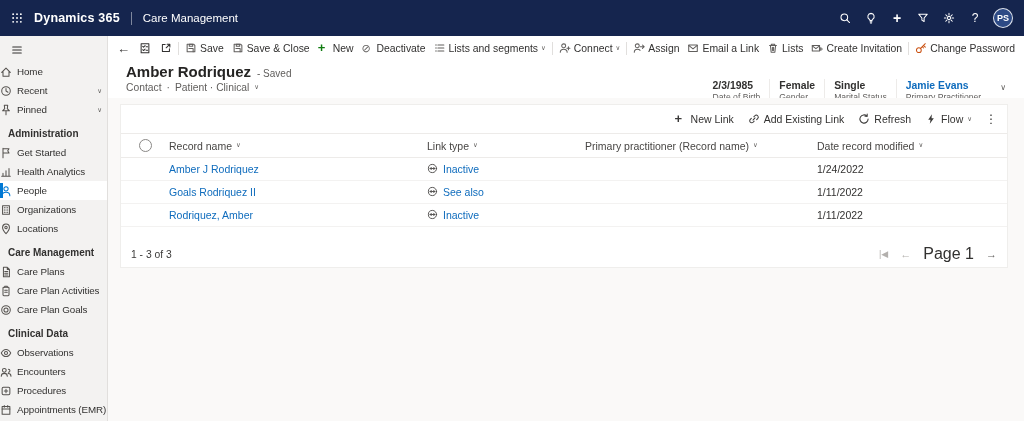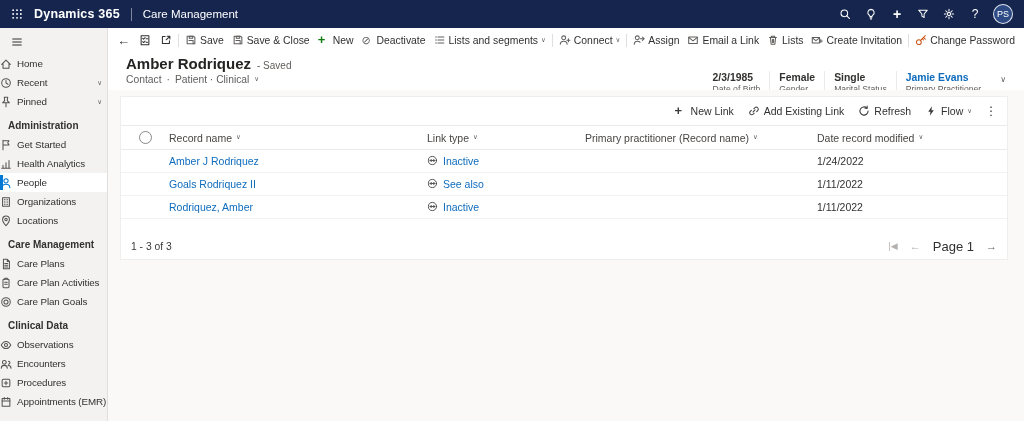--- a/index.html
+++ b/index.html
@@ -1,28 +1,28 @@
 <!DOCTYPE html>
 <html><head>
 <meta charset="utf-8">
 <style>
 *{box-sizing:border-box;margin:0;padding:0}
 html,body{width:1024px;height:421px;overflow:hidden}
 body{font-family:"Liberation Sans",sans-serif;background:#fff;color:#323130}
 svg.ic{width:12px;height:12px;fill:none;stroke:currentColor;stroke-width:1.2;stroke-linecap:round;stroke-linejoin:round;display:block}
 
-.topbar{height:28px;background:#15254e;color:#fff;display:flex;align-items:center;justify-content:space-between}
+.topbar{height:36px;background:#15254e;color:#fff;display:flex;align-items:center;justify-content:space-between}
 .tb-left{display:flex;align-items:center;height:100%}
 .waffle-btn{width:34px;height:28px;display:flex;align-items:center;justify-content:center;cursor:pointer}
 .tb-app{font-size:12.5px;font-weight:bold;letter-spacing:.2px}
 .tb-div{width:1px;height:13px;background:rgba(255,255,255,.45);margin:0 11px}
 .tb-area{font-size:11.5px}
 .tb-right{display:flex;align-items:center;padding-right:6px}
 .tb-icon{width:26px;height:28px;display:flex;align-items:center;justify-content:center;color:#fff;font-size:12px;cursor:pointer}
-.avatar{width:20px;height:20px;border-radius:50%;background:#2d4a85;border:1px solid rgba(255,255,255,.85);display:flex;align-items:center;justify-content:center;font-size:9px;font-weight:normal;margin:0 5px;cursor:pointer}
+.avatar{width:20px;height:20px;border-radius:50%;background:#2d4a85;border:1px solid rgba(255,255,255,.85);display:flex;align-items:center;justify-content:center;font-size:9px;font-weight:bold;margin:0 5px;cursor:pointer}
 
 .shell{display:flex;height:393px}
 .sidebar{width:108px;min-width:108px;background:#f3f2f1;border-right:1px solid #e1dfdd;padding-top:3px;overflow:hidden}
 .hamburger{padding:5px 0 6px 11px;color:#323130;cursor:pointer}
 .nav-item{display:flex;align-items:center;height:19px;padding:0 5px 0 0;font-size:9.8px;letter-spacing:-.1px;color:#323130;cursor:pointer;position:relative;white-space:nowrap}
 .nav-item .nicon{width:12px;height:12px;margin-right:5px;color:#55524f;flex:none;display:flex;align-items:center;justify-content:center}
 .nav-item.selected{background:#fff}
 .nav-item.selected::before{content:"";position:absolute;left:0;top:2px;bottom:2px;width:2.5px;background:#0078d4}
 .nav-item.selected .nicon{color:#0078d4}
 .nav-item .chev{margin-left:auto;color:#605e5c;font-size:6.5px}
@@ -69,21 +69,21 @@
 .cell-select{display:flex;justify-content:center}
 .sel-circle{width:13px;height:13px;border:1px solid #8a8886;border-radius:50%;cursor:pointer;background:#fff}
 .link{color:#0f6cbd;cursor:pointer;white-space:nowrap}
 .linktype{display:flex;align-items:flex-start;gap:5px;color:#0f6cbd;cursor:pointer}
 .conn-icon{width:11px;height:11px;color:#4f4d4b;display:flex}
 .date-cell{color:#323130}
 .grid-footer{display:flex;justify-content:space-between;align-items:center;height:26px;padding:0 10px;margin-top:auto;font-size:10.3px;color:#3b3a39}
 .pager{display:flex;align-items:center;gap:12px}
 .pg-dis{color:#b3b0ad;font-size:9px;cursor:default}
 .pg-en{color:#605e5c;font-size:11px;cursor:pointer}
-.pg-label{font-size:13px;color:#323130}
+.pg-label{font-size:16px;color:#323130}
 </style>
 </head>
 <body>
 
 <header class="topbar">
   <div class="tb-left">
     <span class="waffle-btn">
       <svg class="ic" viewBox="0 0 14 14" style="stroke:none;fill:#fff">
         <circle cx="2.5" cy="2.5" r="1.1"></circle>
           <circle cx="7" cy="2.5" r="1.1"></circle>

